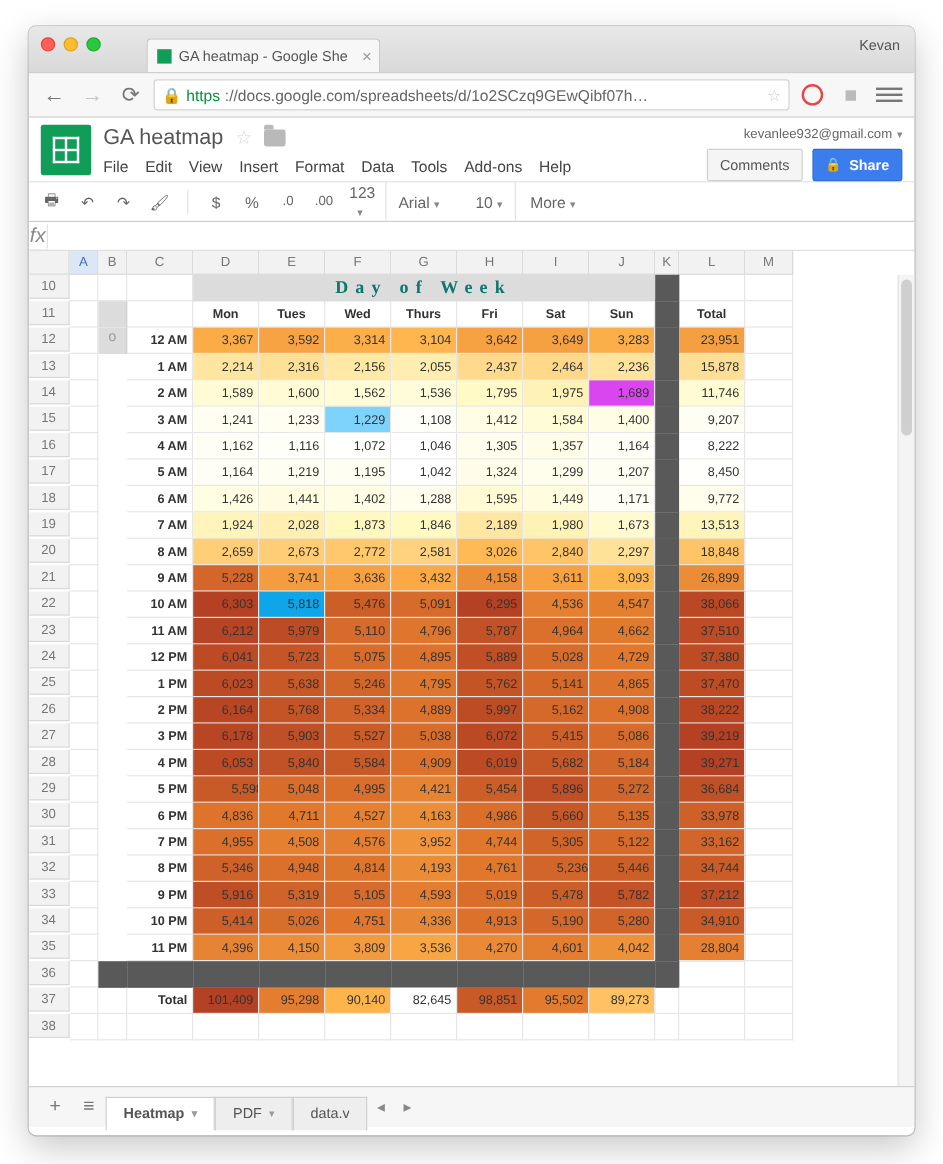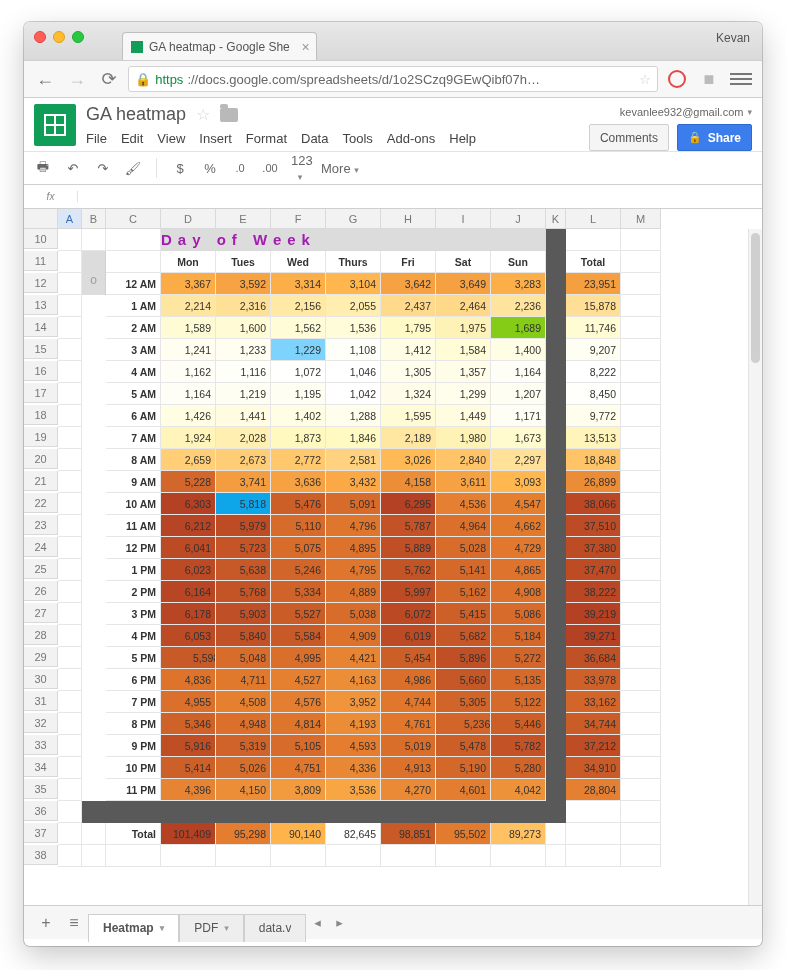--- a/index.html
+++ b/index.html
@@ -57,32 +57,32 @@
   .btn-share { background:#3b7ded; color:#fff; border:1px solid #2f6ad0; font-weight:600; }
   .lock-icon { font-size:11px; }
   
   .toolbar { height:34px; border-top:1px solid #e3e3e3; border-bottom:1px solid #cfcfcf; display:flex; align-items:center; padding:0 10px; gap:12px; font-size:13px; color:#666; }
   .toolbar .sep { width:1px; height:20px; background:#e2e2e2; margin:0 2px; }
   .tb-ico { width:18px; text-align:center; }
   .font-box { display:flex; align-items:center; gap:30px; border-left:1px solid #e2e2e2; border-right:1px solid #e2e2e2; padding:0 10px; height:100%; }
   .caret{font-size:9px;color:#888;}
   
   .fx-row { height:24px; border-bottom:1px solid #cfcfcf; display:flex; align-items:center; }
-  .fx-label { width:54px; text-align:center; font-style:italic; color:#888; font-size:10px; border-right:1px solid #e2e2e2; }
+  .fx-label { width:16px; text-align:center; font-style:italic; color:#888; font-size:17px; border-right:1px solid #e2e2e2; }
   .fx-input { flex:1; height:100%; border:none; outline:none; font-size:12px; padding:0 6px; color:#333; }
   
   .sheet-area { position:relative; height:calc(100% - 38px - 38px - 60px - 34px - 24px - 34px); overflow:hidden; background:#fff; }
   .grid { display:grid; grid-template-columns: 34px 24px 24px 55px 55px 55px 55px 55px 55px 55px 55px 20px 55px 40px; font-size:10.5px; color:#333; }
   .colhdr, .rowhdr { background:#f2f2f2; border:1px solid #d9d9d9; border-top:none; border-left:none; color:#777; text-align:center; height:20px; line-height:20px; font-size:11px; }
   .corner { background:#f2f2f2; border-right:1px solid #d9d9d9; border-bottom:1px solid #d9d9d9; height:20px; }
   .cell { border-right:1px solid #e6e6e6; border-bottom:1px solid #e6e6e6; height:22px; line-height:22px; padding:0 4px; overflow:hidden; white-space:nowrap; }
   .cell.right{text-align:right;}
   .cell.bold{font-weight:700;}
   .hdrcell { font-weight:700; text-align:center; }
-  .dayofweek-banner { grid-column: 5 / 12; background:#dcdcdc; color:#a21caf; font-family:Liberation Sans, sans-serif; letter-spacing:6px; font-size:15px; text-align:left; height:22px; line-height:22px; border-right:1px solid #d9d9d9; border-bottom:1px solid #d9d9d9; font-weight:600; }
+  .dayofweek-banner { grid-column: 5 / 12; background:#dcdcdc; color:#0f766e; font-family:Liberation Serif, serif; letter-spacing:6px; font-size:15px; text-align:center; height:22px; line-height:22px; border-right:1px solid #d9d9d9; border-bottom:1px solid #d9d9d9; font-weight:600; }
   .kcol { background:#595959; border-right:1px solid #595959; border-bottom:1px solid #595959; }
   .vert-label { writing-mode: vertical-rl; text-orientation: upright; color:#9c9c9c; font-family:"Courier New",monospace; letter-spacing:6px; font-size:12px; background:#dcdcdc; display:flex; align-items:center; justify-content:center; }
   .bcol { background:#dcdcdc; border-right:1px solid #cfcfcf; border-bottom:none; }
   .heat { text-align:right; }
   .selected-hdr { background:#dbe7f7 !important; color:#3a6fb7; }
   .scroll-v { position:absolute; right:0; top:20px; bottom:0; width:14px; background:#f4f4f4; border-left:1px solid #e3e3e3; }
   .scroll-thumb { position:absolute; left:2px; right:2px; top:4px; height:130px; background:#cfcfcf; border-radius:6px; }
   
   .sheet-tabs { height:34px; border-top:1px solid #cfcfcf; display:flex; align-items:center; padding:0 8px; gap:0; background:#f6f6f6; }
   .addsheet,.allsheets { width:28px;height:24px;display:flex;align-items:center;justify-content:center;color:#777;font-size:16px; }
@@ -179,20 +179,24 @@
   <span class="tb-ico">🖶</span>
   <span class="tb-ico">↶</span>
   <span class="tb-ico">↷</span>
   <span class="tb-ico">🖌</span>
   <span class="sep"></span>
   <span class="tb-ico">$</span>
   <span class="tb-ico">%</span>
   <span class="tb-ico" style="font-size:11px">.0</span>
   <span class="tb-ico" style="font-size:11px">.00</span>
   <span class="tb-ico"><span>123</span> <span class="caret">▾</span></span>
+  <div class="font-box">
+    <span><span>Arial</span> <span class="caret">▾</span></span>
+    <span><span>10</span> <span class="caret">▾</span></span>
+  </div>
   <span><span>More</span> <span class="caret">▾</span></span>
 </div>
 
 <div class="fx-row">
   <div class="fx-label">fx</div>
   <input class="fx-input" value="" style="">
 </div>
 
 <div class="sheet-area">
   <div class="grid" id="grid">
@@ -261,21 +265,21 @@
           <div class="cell"></div>
           <div class="rowhdr">14</div>
           <div class="cell"></div>
           <div class="cell right bold">2 AM</div>
           <div class="cell heat" style="background: rgb(255, 252, 213);">1,589</div>
           <div class="cell heat" style="background: rgb(255, 251, 213);">1,600</div>
           <div class="cell heat" style="background: rgb(255, 252, 215);">1,562</div>
           <div class="cell heat" style="background: rgb(255, 252, 217);">1,536</div>
           <div class="cell heat" style="background: rgb(255, 250, 198);">1,795</div>
           <div class="cell heat" style="background: rgb(255, 242, 182);">1,975</div>
-          <div class="cell heat" style="background: #84cc16;">1,689</div>
+          <div class="cell heat" style="background: #d946ef;">1,689</div>
           <div class="cell kcol"></div>
           <div class="cell heat" style="background: rgb(255, 251, 210);">11,746</div>
           <div class="cell"></div>
           <div class="rowhdr">15</div>
           <div class="cell"></div>
           <div class="cell right bold">3 AM</div>
           <div class="cell heat" style="background: rgb(255, 254, 240);">1,241</div>
           <div class="cell heat" style="background: rgb(255, 254, 240);">1,233</div>
           <div class="cell heat" style="background: #7dd3fc;">1,229</div>
           <div class="cell heat" style="background: rgb(255, 255, 250);">1,108</div>

